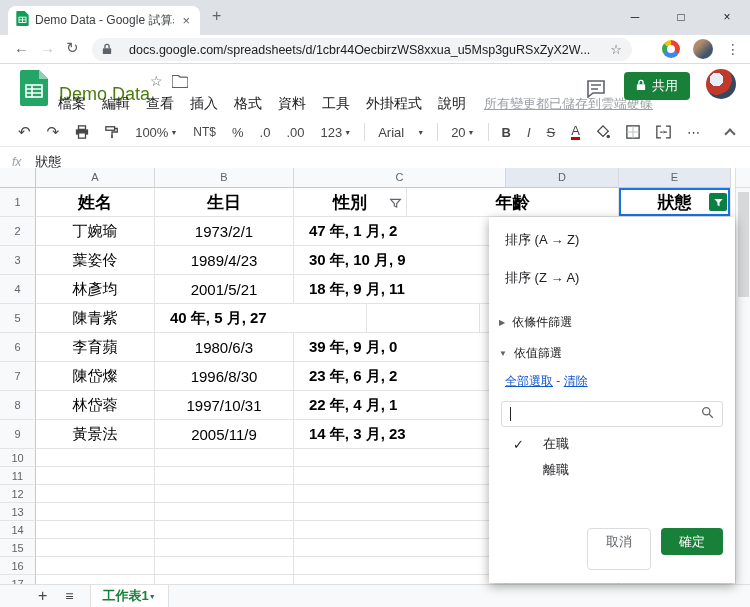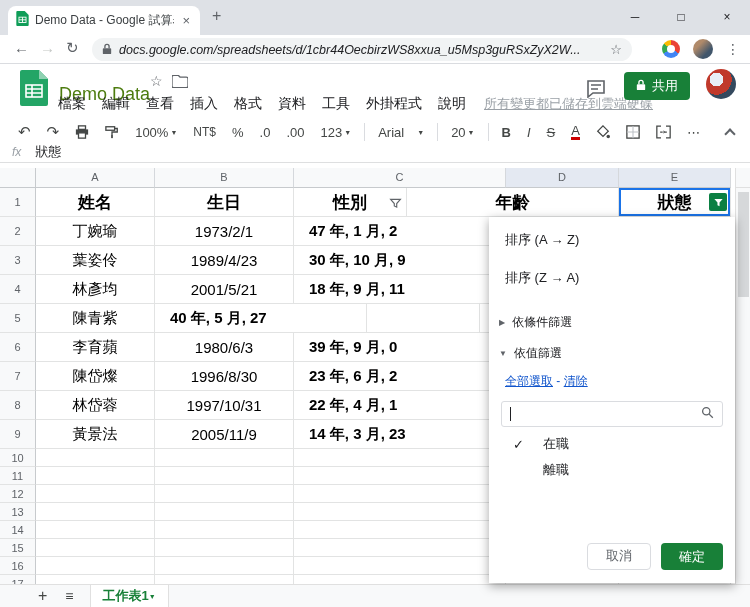--- a/index.html
+++ b/index.html
@@ -14,21 +14,21 @@
   .tab-close { font-size:13px; color:#5F6368; padding:0 2px; }
   .newtab { position:absolute; left:212px; top:7px; font-size:16px; color:#5F6368; }
   .win-controls { position:absolute; right:0; top:0; height:35px; display:flex; }
   .win-btn { width:46px; text-align:center; line-height:34px; font-size:12px; color:#202124; }
 
   
   .addrbar { position:absolute; top:35px; left:0; right:0; height:29px; background:#fff;
     border-bottom:1px solid #DADCE0; }
   .nav-ic { position:absolute; top:4px; font-size:15px; color:#5F6368; }
   .urlpill { position:absolute; left:92px; top:3px; width:540px; height:23px; background:#F1F3F4;
-    border-radius:12px; display:flex; align-items:center; padding:0 10px; gap:7px;font-style:italic; }
+    border-radius:12px; display:flex; align-items:center; padding:0 10px; gap:17px; }
   .url-text { flex:1; font-size:12.5px; color:#202124; white-space:nowrap; overflow:hidden; }
   .pill-star { font-size:13px; color:#5F6368; }
   .addr-right { position:absolute; right:10px; top:4px; display:flex; align-items:center; gap:13px; }
   .chrome-ball { width:18px; height:18px; border-radius:50%;
     background:conic-gradient(#EA4335 0 33%, #4285F4 33% 66%, #34A853 66% 85%, #FBBC05 85% 100%);
     position:relative; }
   .chrome-ball::after { content:""; position:absolute; left:5px; top:5px; width:8px; height:8px;
     border-radius:50%; background:#fff; }
   .br-avatar { width:20px; height:20px; border-radius:50%;
     background:linear-gradient(135deg,#b08a6a 30%,#41566b 70%); }
@@ -58,21 +58,21 @@
   .tiny-caret { font-size:7px; color:#444746; }
   .tdiv { width:1px; height:18px; background:#DADCE0; margin:0 5px; }
   .tb-bold { font-weight:700; }
   .tb-italic { font-style:italic; }
   .tb-strike { text-decoration:line-through; }
   .tb-color { border-bottom:3px solid #CC0000; line-height:13px; }
   .collapse-chev { position:absolute; right:16px; top:12px; width:8px; height:8px;
     border-left:2px solid #5F6368; border-top:2px solid #5F6368; transform:rotate(45deg); }
 
   
-  .fxbar { position:absolute; top:142px; left:0; right:0; height:21px; background:#fff;
+  .fxbar { position:absolute; top:152px; left:0; right:0; height:21px; background:#fff;
     border-bottom:1px solid #DEDFE0; display:flex; align-items:center; }
   .fx-label { font-size:12px; font-style:italic; color:#9AA0A6; margin:0 14px 0 12px; }
   .fx-value { font-size:13px; color:#202124; }
 
   
   .grid { position:absolute; top:168px; left:0; width:735px; height:416px; background:#fff; overflow:hidden; }
   .colhdr { display:flex; height:20px; }
   .corner { width:36px; background:#F8F9FA; border-right:1px solid #C7CACD; border-bottom:1px solid #C7CACD; }
   .ch { background:#F8F9FA; border-right:1px solid #D5D8DC; border-bottom:1px solid #C7CACD;
     font-size:11px; color:#5F6368; text-align:center; line-height:19px; }
@@ -108,22 +108,22 @@
   .fp-links { padding:4px 16px 6px; font-size:12px; }
   .fp-link { color:#1155CC; text-decoration:underline; }
   .fp-dash { color:#1155CC; }
   .fp-search { margin:5px 12px 4px; height:26px; border:1px solid #DADCE0; border-radius:3px;
     display:flex; align-items:center; padding:0 8px; }
   .fp-cursor { width:1px; height:14px; background:#202124; }
   .fp-search .sp { flex:1; }
   .fp-option { display:flex; align-items:center; height:26px; padding-left:24px; font-size:13px; color:#202124; }
   .fp-check { width:30px; font-size:13px; color:#202124; }
   .fp-footer { margin-top:auto; display:flex; justify-content:flex-end; gap:10px; padding:0 12px 13px; }
-  .btn-cancel { height:27px; padding:0 18px; border:1px solid #DADCE0; border-radius:4px; background:#fff;
-    color:#5F6368; font-size:13px; line-height:25px;font-family:Liberation Mono, monospace; }
+  .btn-cancel { height:42px; padding:0 18px; border:1px solid #DADCE0; border-radius:4px; background:#fff;
+    color:#5F6368; font-size:13px; line-height:25px; }
   .btn-ok { height:27px; padding:0 18px; border:none; border-radius:4px; background:#188038;
     color:#fff; font-size:13px; line-height:27px; }
 
   
   .bottombar { position:absolute; left:0; right:0; bottom:0; height:23px; background:#F8F9FA;
     border-top:1px solid #E0E0E0; display:flex; align-items:center; z-index:5; }
   .bb-add { margin-left:38px; font-size:16px; color:#444746; }
   .bb-all { margin-left:18px; font-size:14px; color:#444746; }
   .sheet-tab { margin-left:16px; height:22px; background:#fff; border-left:1px solid #E0E0E0;
     border-right:1px solid #E0E0E0; display:flex; align-items:center; padding:0 12px;

